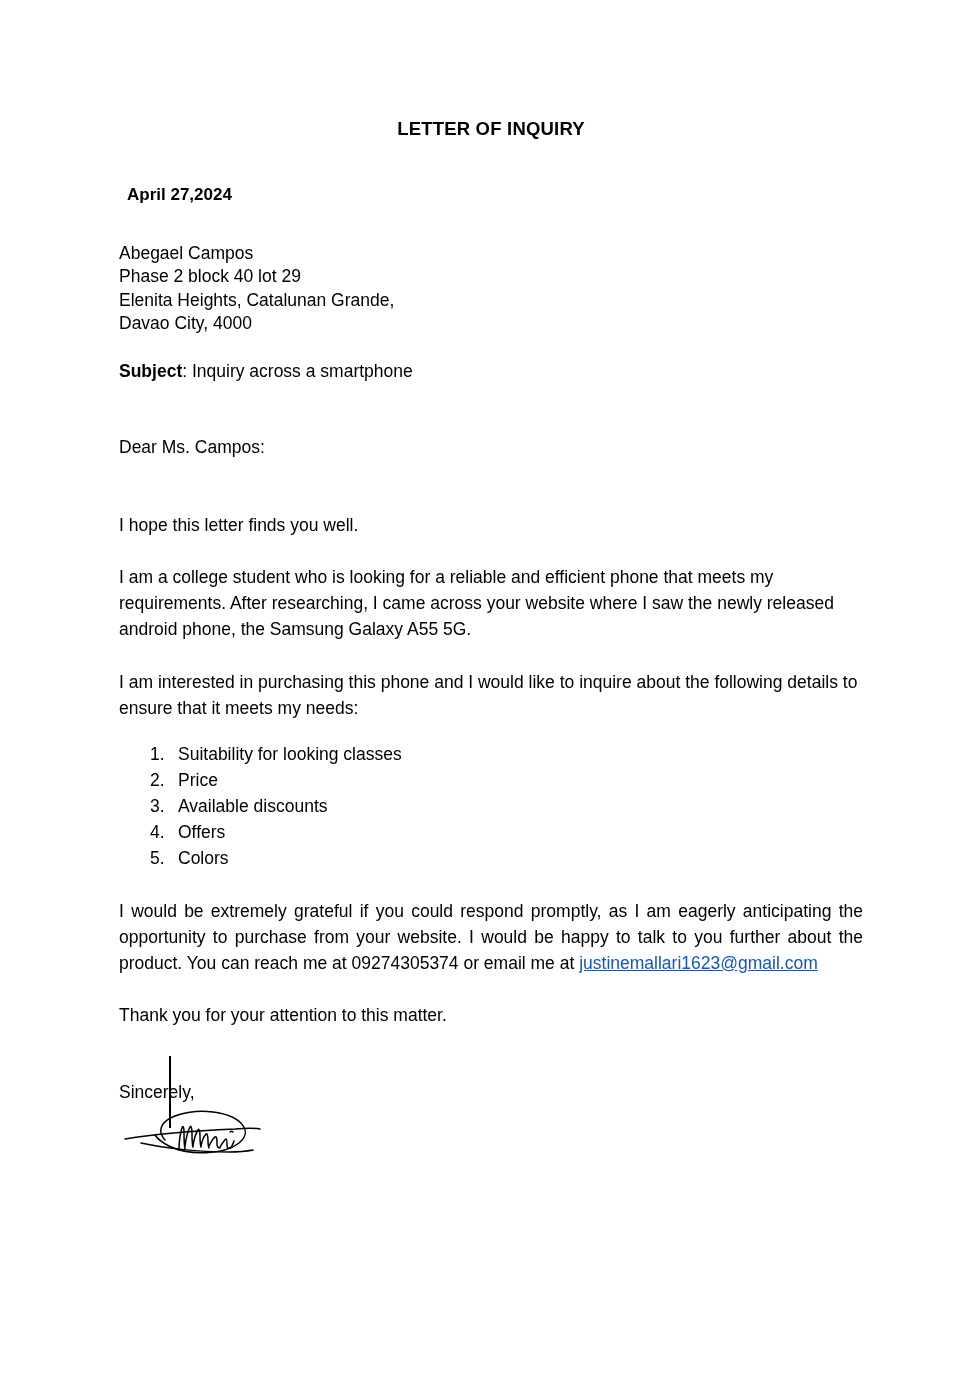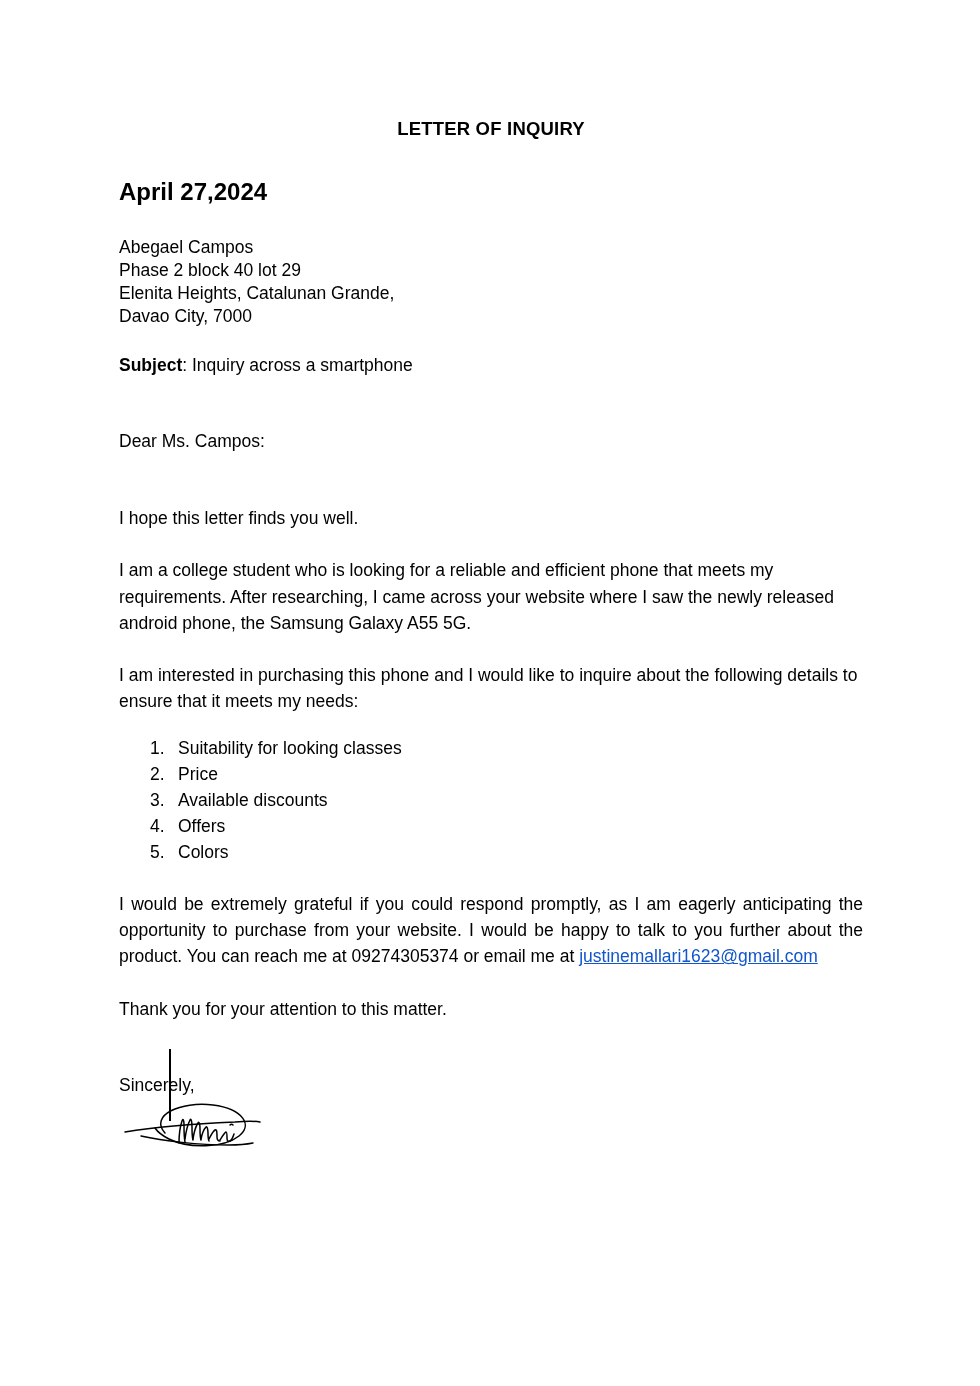--- a/index.html
+++ b/index.html
@@ -30,23 +30,23 @@
   .doc-title {
     text-align: center;
     font-size: 18.5px;
     font-weight: bold;
     letter-spacing: 0.2px;
     margin: 0;
     padding-top: 118px;
     line-height: 1.2;
   }
   .letter-date {
-    font-size: 24px;
+    font-size: 17px;
     font-weight: bold;
-    margin: 0;
+    margin: 8px;
     padding-top: 36px;
     line-height: 1.35;
   }
   .address-block {
     margin: 0;
     padding-top: 27px;
     font-size: 17.5px;
     line-height: 1.33;
   }
   .address-line {
@@ -152,21 +152,21 @@
   <div class="content">
 
     <h1 class="doc-title">LETTER OF INQUIRY</h1>
 
     <p class="letter-date">April 27,2024</p>
 
     <div class="address-block">
       <span class="address-line">Abegael Campos</span>
       <span class="address-line">Phase 2 block 40 lot 29</span>
       <span class="address-line">Elenita Heights, Catalunan Grande,</span>
-      <span class="address-line">Davao City, 7000</span>
+      <span class="address-line">Davao City, 4000</span>
     </div>
 
     <p class="subject-line"><span class="subject-label">Subject</span><span>: Inquiry across a smartphone</span></p>
 
     <p class="salutation">Dear Ms. Campos:</p>
 
     <p class="body-para first-para">I hope this letter finds you well.</p>
 
     <p class="body-para">I am a college student who is looking for a reliable and efficient phone that meets my requirements. After researching, I came across your website where I saw the newly released android phone, the Samsung Galaxy A55 5G.</p>
 

